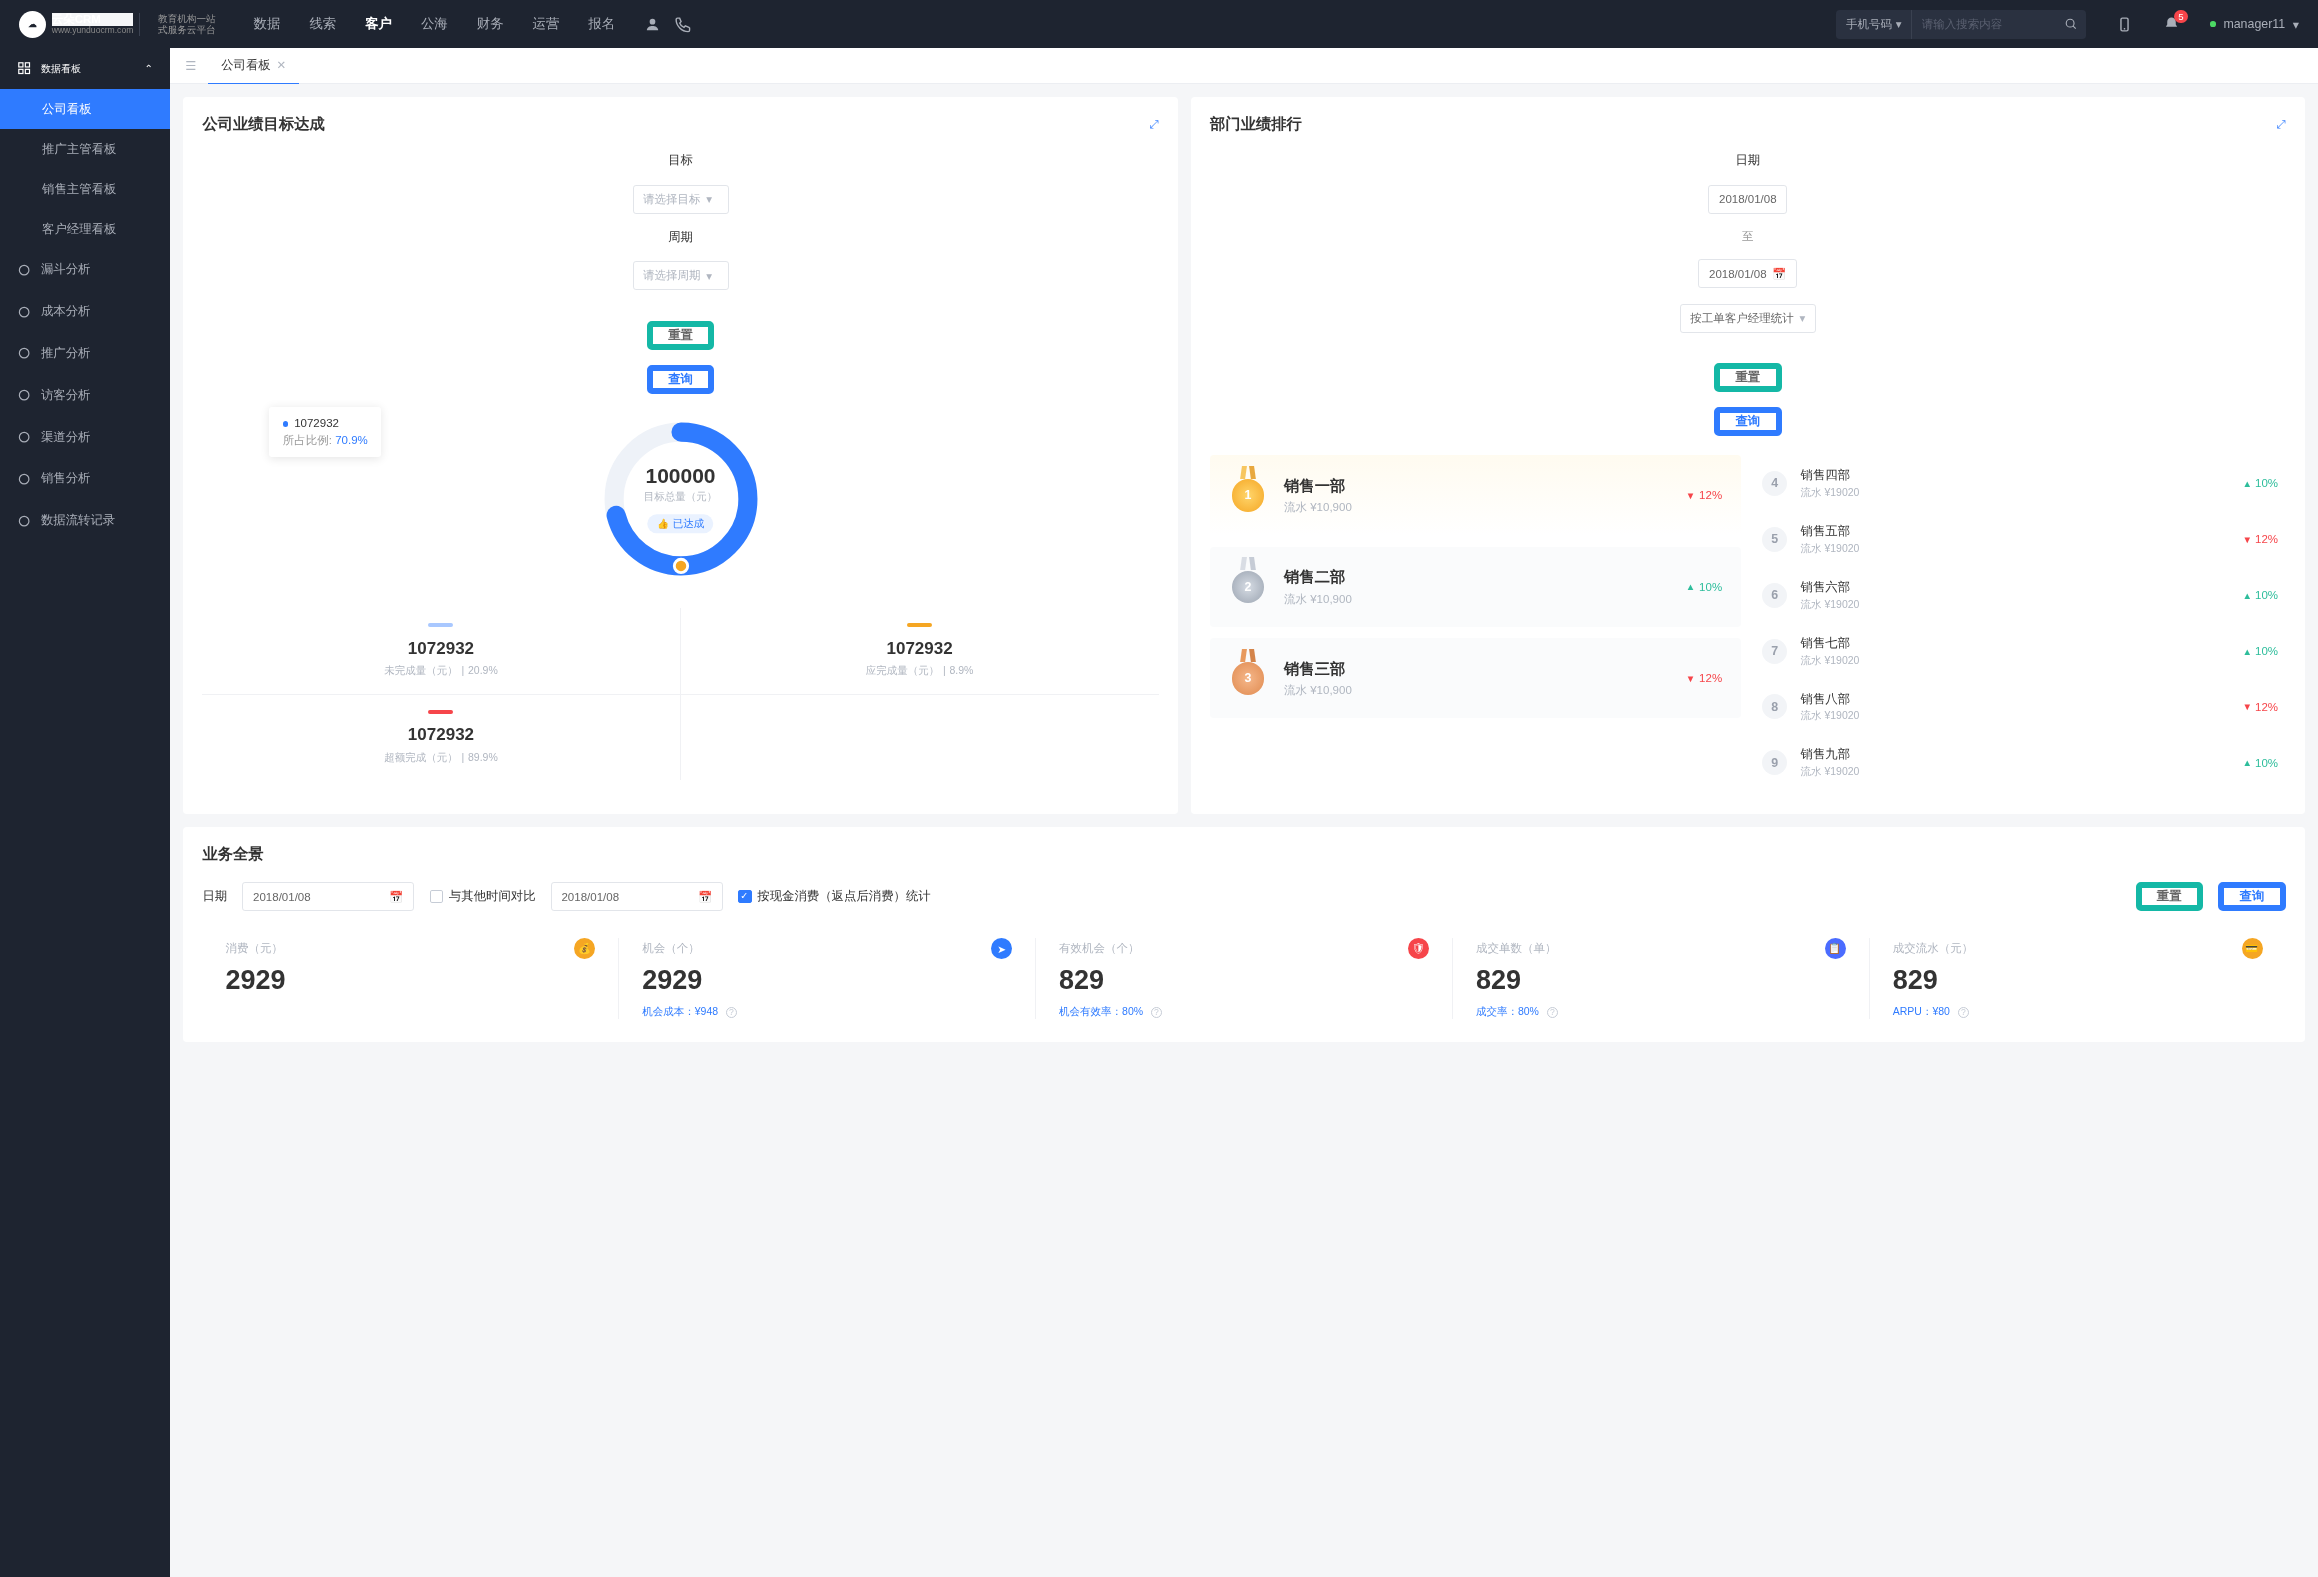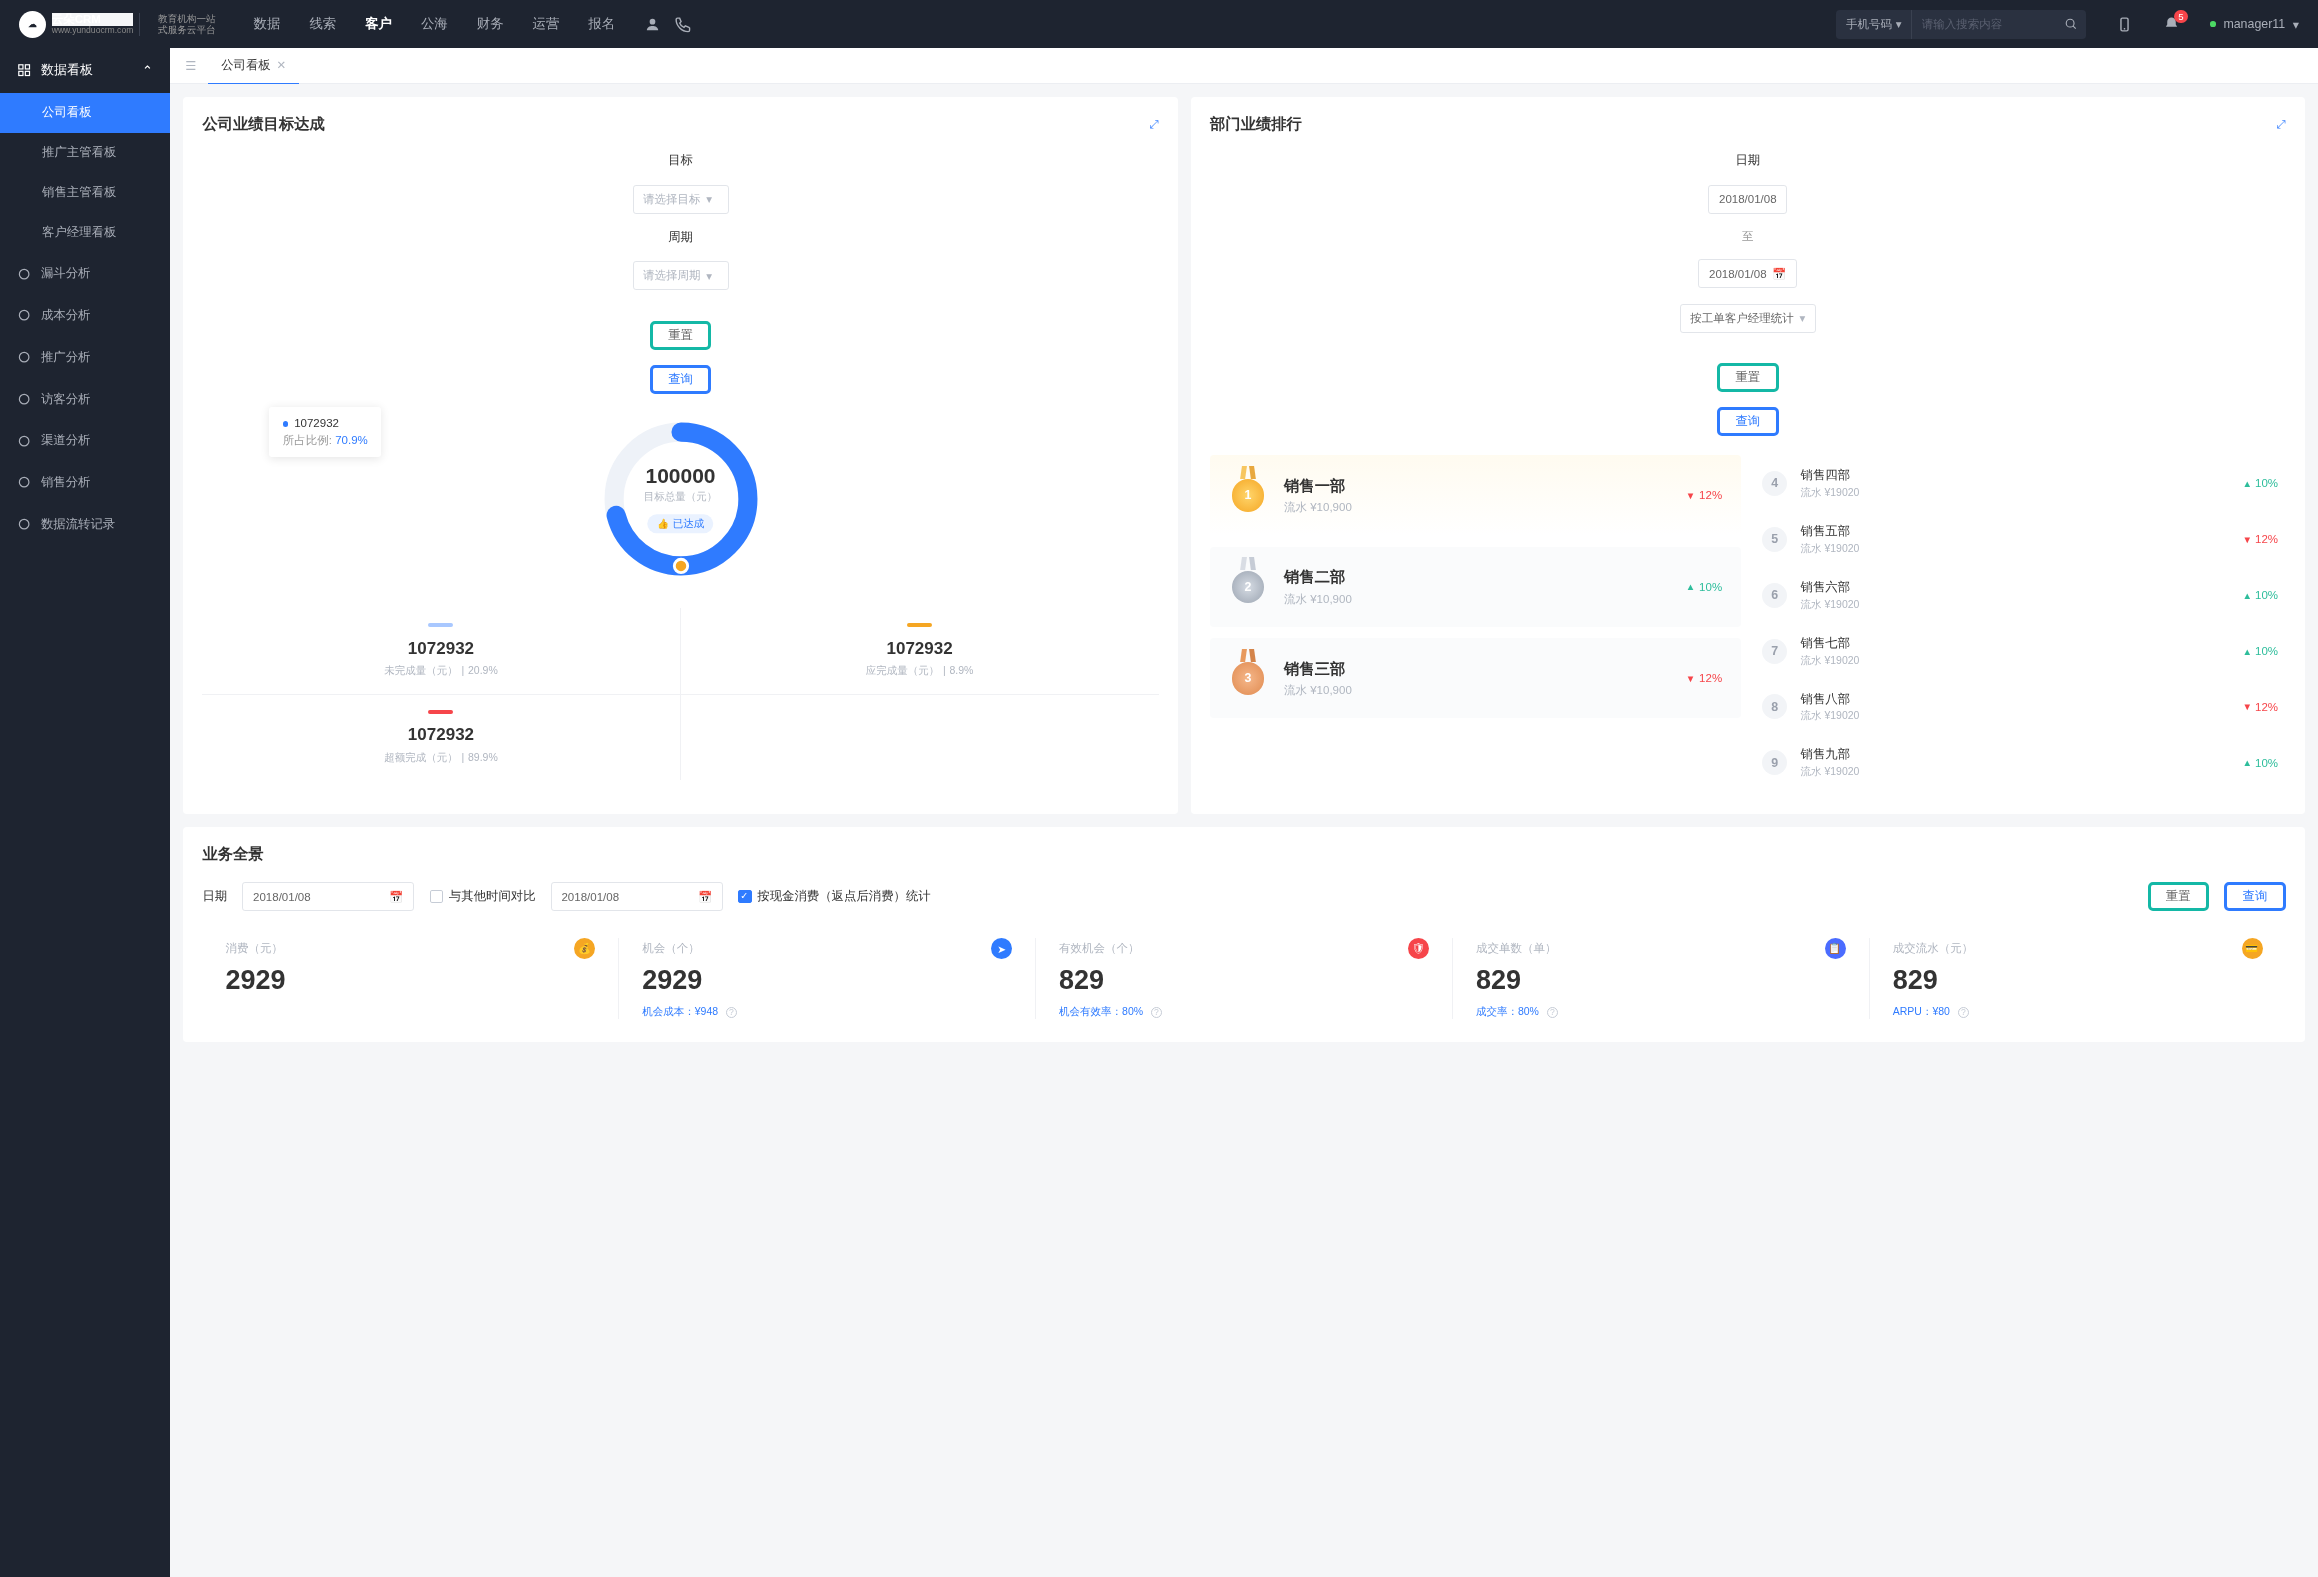--- a/index.html
+++ b/index.html
@@ -22,21 +22,21 @@
 .search-input::placeholder { color:#5a6070; }
 .search-btn { width:31px; height:29px; display:flex; align-items:center; justify-content:center; color:#a9aeb8; }
 .nav-icon { width:17px; height:17px; color:#a9aeb8; position:relative; }
 .badge { position:absolute; top:-5.7px; right:-7.6px; background:#f6454a; color:#fff; border-radius:7.6px; font-size:9.6px; min-width:13.4px; height:13.4px; display:flex; align-items:center; justify-content:center; padding:0 2.9px; }
 .user { display:flex; align-items:center; gap:7.6px; color:#a9aeb8; font-size:12.4px; }
 .user .dot { width:5.7px; height:5.7px; border-radius:50%; background:#4cd964; }
 
 
 .layout { display:flex; height:calc(100vh - 48px); }
 .sidebar { width:170px; background:#1e2430; color:#a9aeb8; padding-top:0; }
-.side-group { padding: 13.4px 17px; display:flex; align-items:center; gap:27px; font-size:13px; cursor:pointer; }
+.side-group { padding: 13.4px 17px; display:flex; align-items:center; gap:27px; font-size:10px; cursor:pointer; }
 .side-group.head { color:#fff; justify-content:space-between; }
 .side-sub { padding: 11.5px 17px 11.5px 42px; font-size:12.4px; cursor:pointer; }
 .side-sub.active { background:#2f7bff; color:#fff; }
 .side-item { padding:12.4px 17px; display:flex; align-items:center; gap:9.6px; cursor:pointer; font-size:12.4px; }
 .side-icon { width:14.3px; height:14.3px; display:inline-block; }
 
 .main { flex:1; overflow:auto; background:#f5f6f8; }
 .tabbar { height:36px; background:#fff; border-bottom:1px solid #eceef2; display:flex; align-items:center; padding:0 11.5px; gap:7.6px; }
 .collapse-btn { color:#b0b6c0; padding:3.8px; }
 .tab { padding:0 13.4px; height:36px; display:flex; align-items:center; gap:5.7px; font-size:12.4px; color:#333; border-bottom:1.9px solid #2f7bff; }
@@ -45,21 +45,21 @@
 .content { padding:13.4px; display:grid; grid-template-columns: 1fr 1.12fr; gap:13.4px; }
 .card { background:#fff; border-radius:3.8px; padding:17px 19px 23px; }
 .card-head { display:flex; align-items:center; justify-content:space-between; margin-bottom:17px; }
 .card-title { font-size:15.3px; font-weight:600; color:#333; }
 .expand-icon { color:#2f7bff; font-size:11.5px; }
 
 .filters { display:flex; align-items:center; gap:15.3px; flex-wrap:wrap;flex-direction:column; }
 .filter-label { color:#333; font-size:12.4px; }
 .select { border:1px solid #e2e5ea; border-radius:2.9px; height:29px; padding:0 9.6px; display:flex; align-items:center; gap:5.7px; color:#b0b6c0; font-size:11.5px; min-width:96px; }
 .select .chev { color:#b0b6c0; }
-.btn { height:29px; padding:0 15.3px; border:3px solid #14b8a6; border-radius:5px; background:#fff; color:#666; font-size:12.4px; display:inline-flex; align-items:center; cursor:pointer; }
+.btn { height:29px; padding:0 15.3px; border:6px solid #14b8a6; border-radius:5px; background:#fff; color:#666; font-size:12.4px; display:inline-flex; align-items:center; cursor:pointer;font-weight:bold; }
 .btn.primary { color:#2f7bff; border-color:#2f7bff; }
 .filter-spacer { flex:1; }
 
 
 .donut-area { position:relative; display:flex; justify-content:center; margin-top:19px; }
 .tooltip { position:absolute; left:67px; top:-5.7px; background:#fff; border-radius:2.9px; box-shadow:0 1.9px 9.6px rgba(0,0,0,.1); padding:9.6px 13.4px; font-size:11.5px; }
 .tooltip .dot { display:inline-block; width:5.7px;height:5.7px;border-radius:50%;background:#2f7bff;margin-right:5.7px; }
 .tooltip .row2 { color:#999; margin-top:3.8px; }
 .tooltip .pct { color:#2f7bff; }
 .donut-center { position:absolute; top:50%; left:50%; transform:translate(-50%,-50%); text-align:center; }

